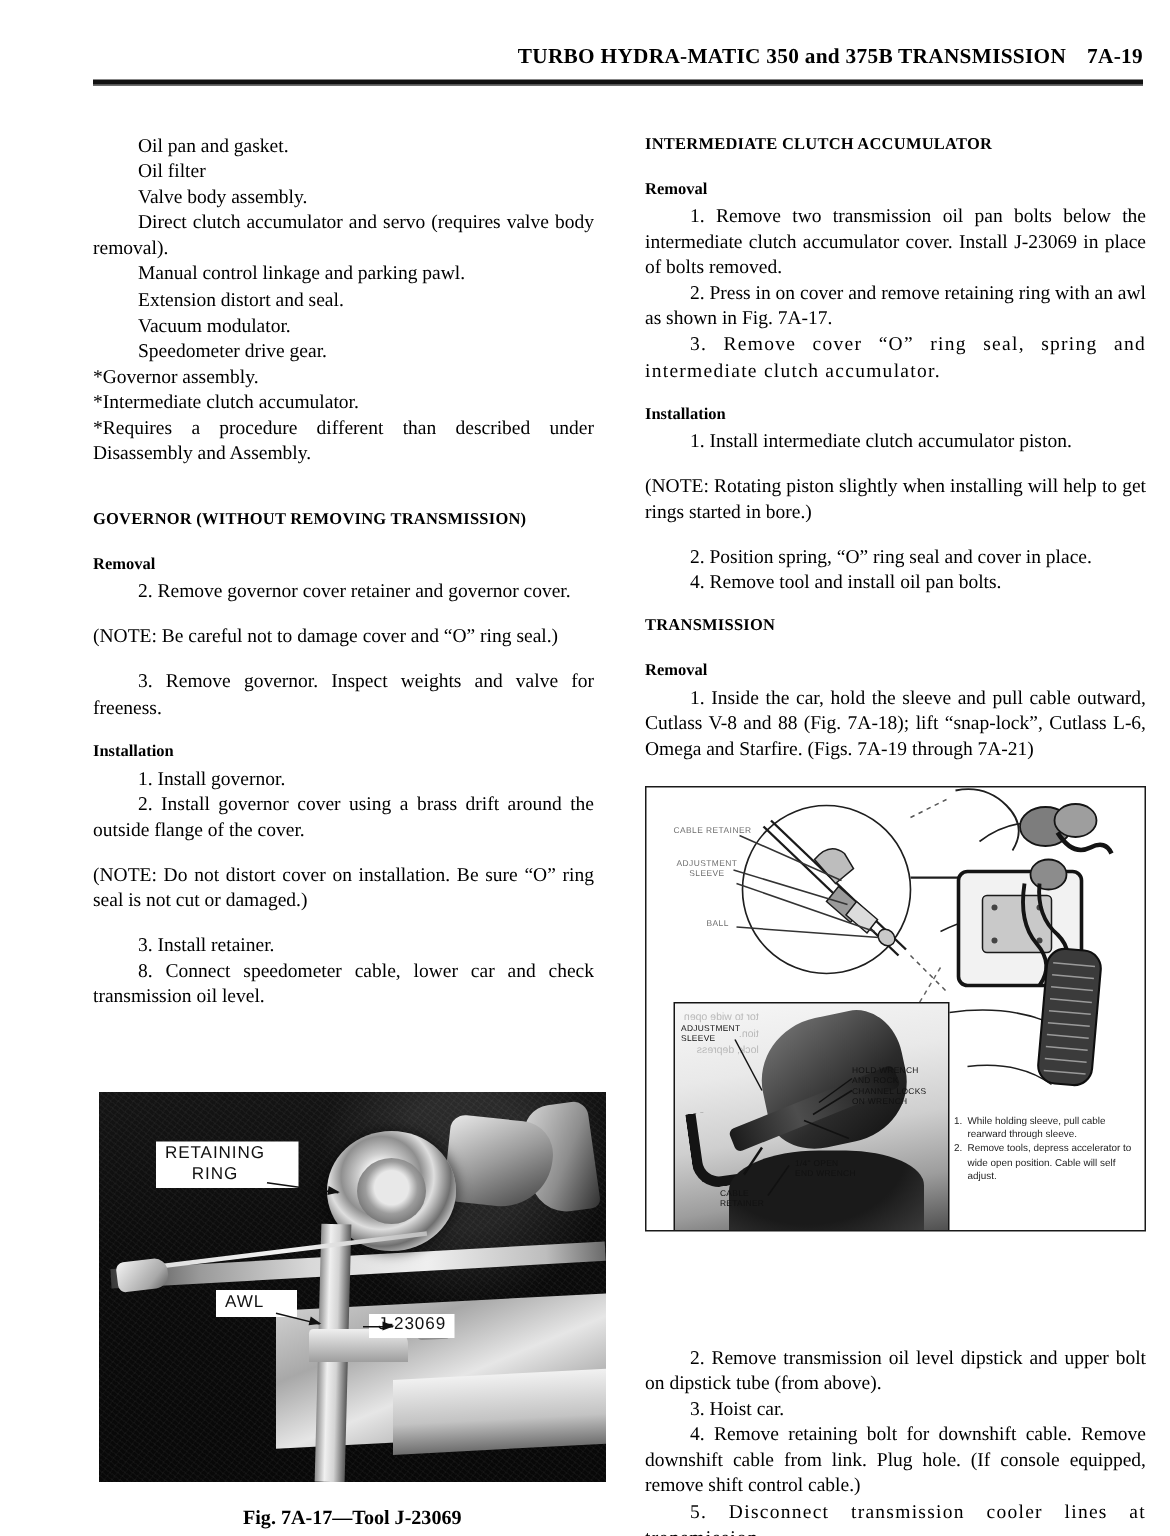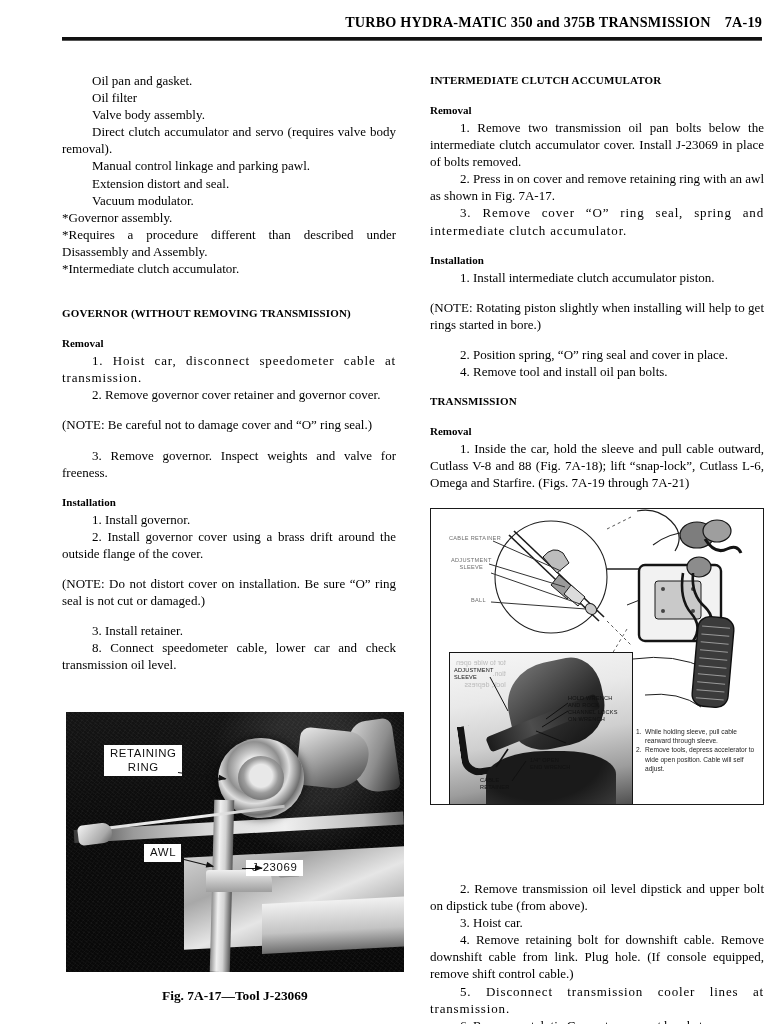--- a/index.html
+++ b/index.html
@@ -10,21 +10,21 @@
   body {
     width: 780px;
     height: 1024px;
     position: relative;
     font-family: "Liberation Serif", serif;
     color: #000;
     overflow: hidden;
   }
   .page {
     position: absolute;
-    left: 0; top: 0;
+    left: 0; top: 16px;
     width: 780px;
     height: 868px;
     border-radius: 12px;
   }
 
   
   .runhead {
     position: absolute;
     right: 18px;
     top: 14px;
@@ -192,21 +192,21 @@
     transform: rotate(-3deg);
   }
   .callout {
     position: absolute;
     background: #ffffff;
     color: #111;
     font-family: "Liberation Sans", sans-serif;
     font-size: 11.4px;
     letter-spacing: 0.6px;
     line-height: 13.5px;
-    padding: 2px 5px 2px 6px;
+    padding: 2px 22px 2px 6px;
     text-align: center;
     white-space: pre-line;
   }
   .callout.c-ring { left: 38px; top: 33px; }
   .callout.c-awl  { left: 78px; top: 132px; }
   .callout.c-j    { left: 180px; top: 148px; padding: 1px 6px; }
   .ptr {
     position: absolute;
     height: 0; border-top: 1.6px solid #111;
     transform-origin: left center;
@@ -348,30 +348,30 @@
 
   <div class="col col-left">
 
     <p class="t ind noj">Oil pan and gasket.</p>
     <p class="t ind noj">Oil filter</p>
     <p class="t ind noj">Valve body assembly.</p>
     <p class="t ind">Direct clutch accumulator and servo (requires valve body removal).</p>
     <p class="t ind noj">Manual control linkage and parking pawl.</p>
     <p class="t ind noj">Extension distort and seal.</p>
     <p class="t ind noj">Vacuum modulator.</p>
+    <p class="t ind noj">Speedometer drive gear.</p>
     <p class="t noj">*Governor assembly.</p>
+    <p class="t noj">*Intermediate clutch accumulator.</p>
     <p class="t">*Requires a procedure different than described under Disassembly and Assembly.</p>
-    <p class="t noj">*Intermediate clutch accumulator.</p>
 
     <div class="gap-xl"></div>
     <p class="h1">GOVERNOR (WITHOUT REMOVING TRANSMISSION)</p>
     <div class="gap-m"></div>
 
     <p class="h2">Removal</p>
-    <p class="t ind wide">1. Hoist car, disconnect speedometer cable at transmission.</p>
     <p class="t ind">2. Remove governor cover retainer and governor cover.</p>
     <div class="gap-m"></div>
     <p class="t">(NOTE:  Be careful not to damage cover and “O” ring seal.)</p>
     <div class="gap-m"></div>
     <p class="t ind">3. Remove governor. Inspect weights and valve for freeness.</p>
 
     <div class="gap-m"></div>
     <p class="h2">Installation</p>
     <p class="t ind noj">1. Install governor.</p>
     <p class="t ind">2. Install governor cover using a brass drift around the outside flange of the cover.</p>

